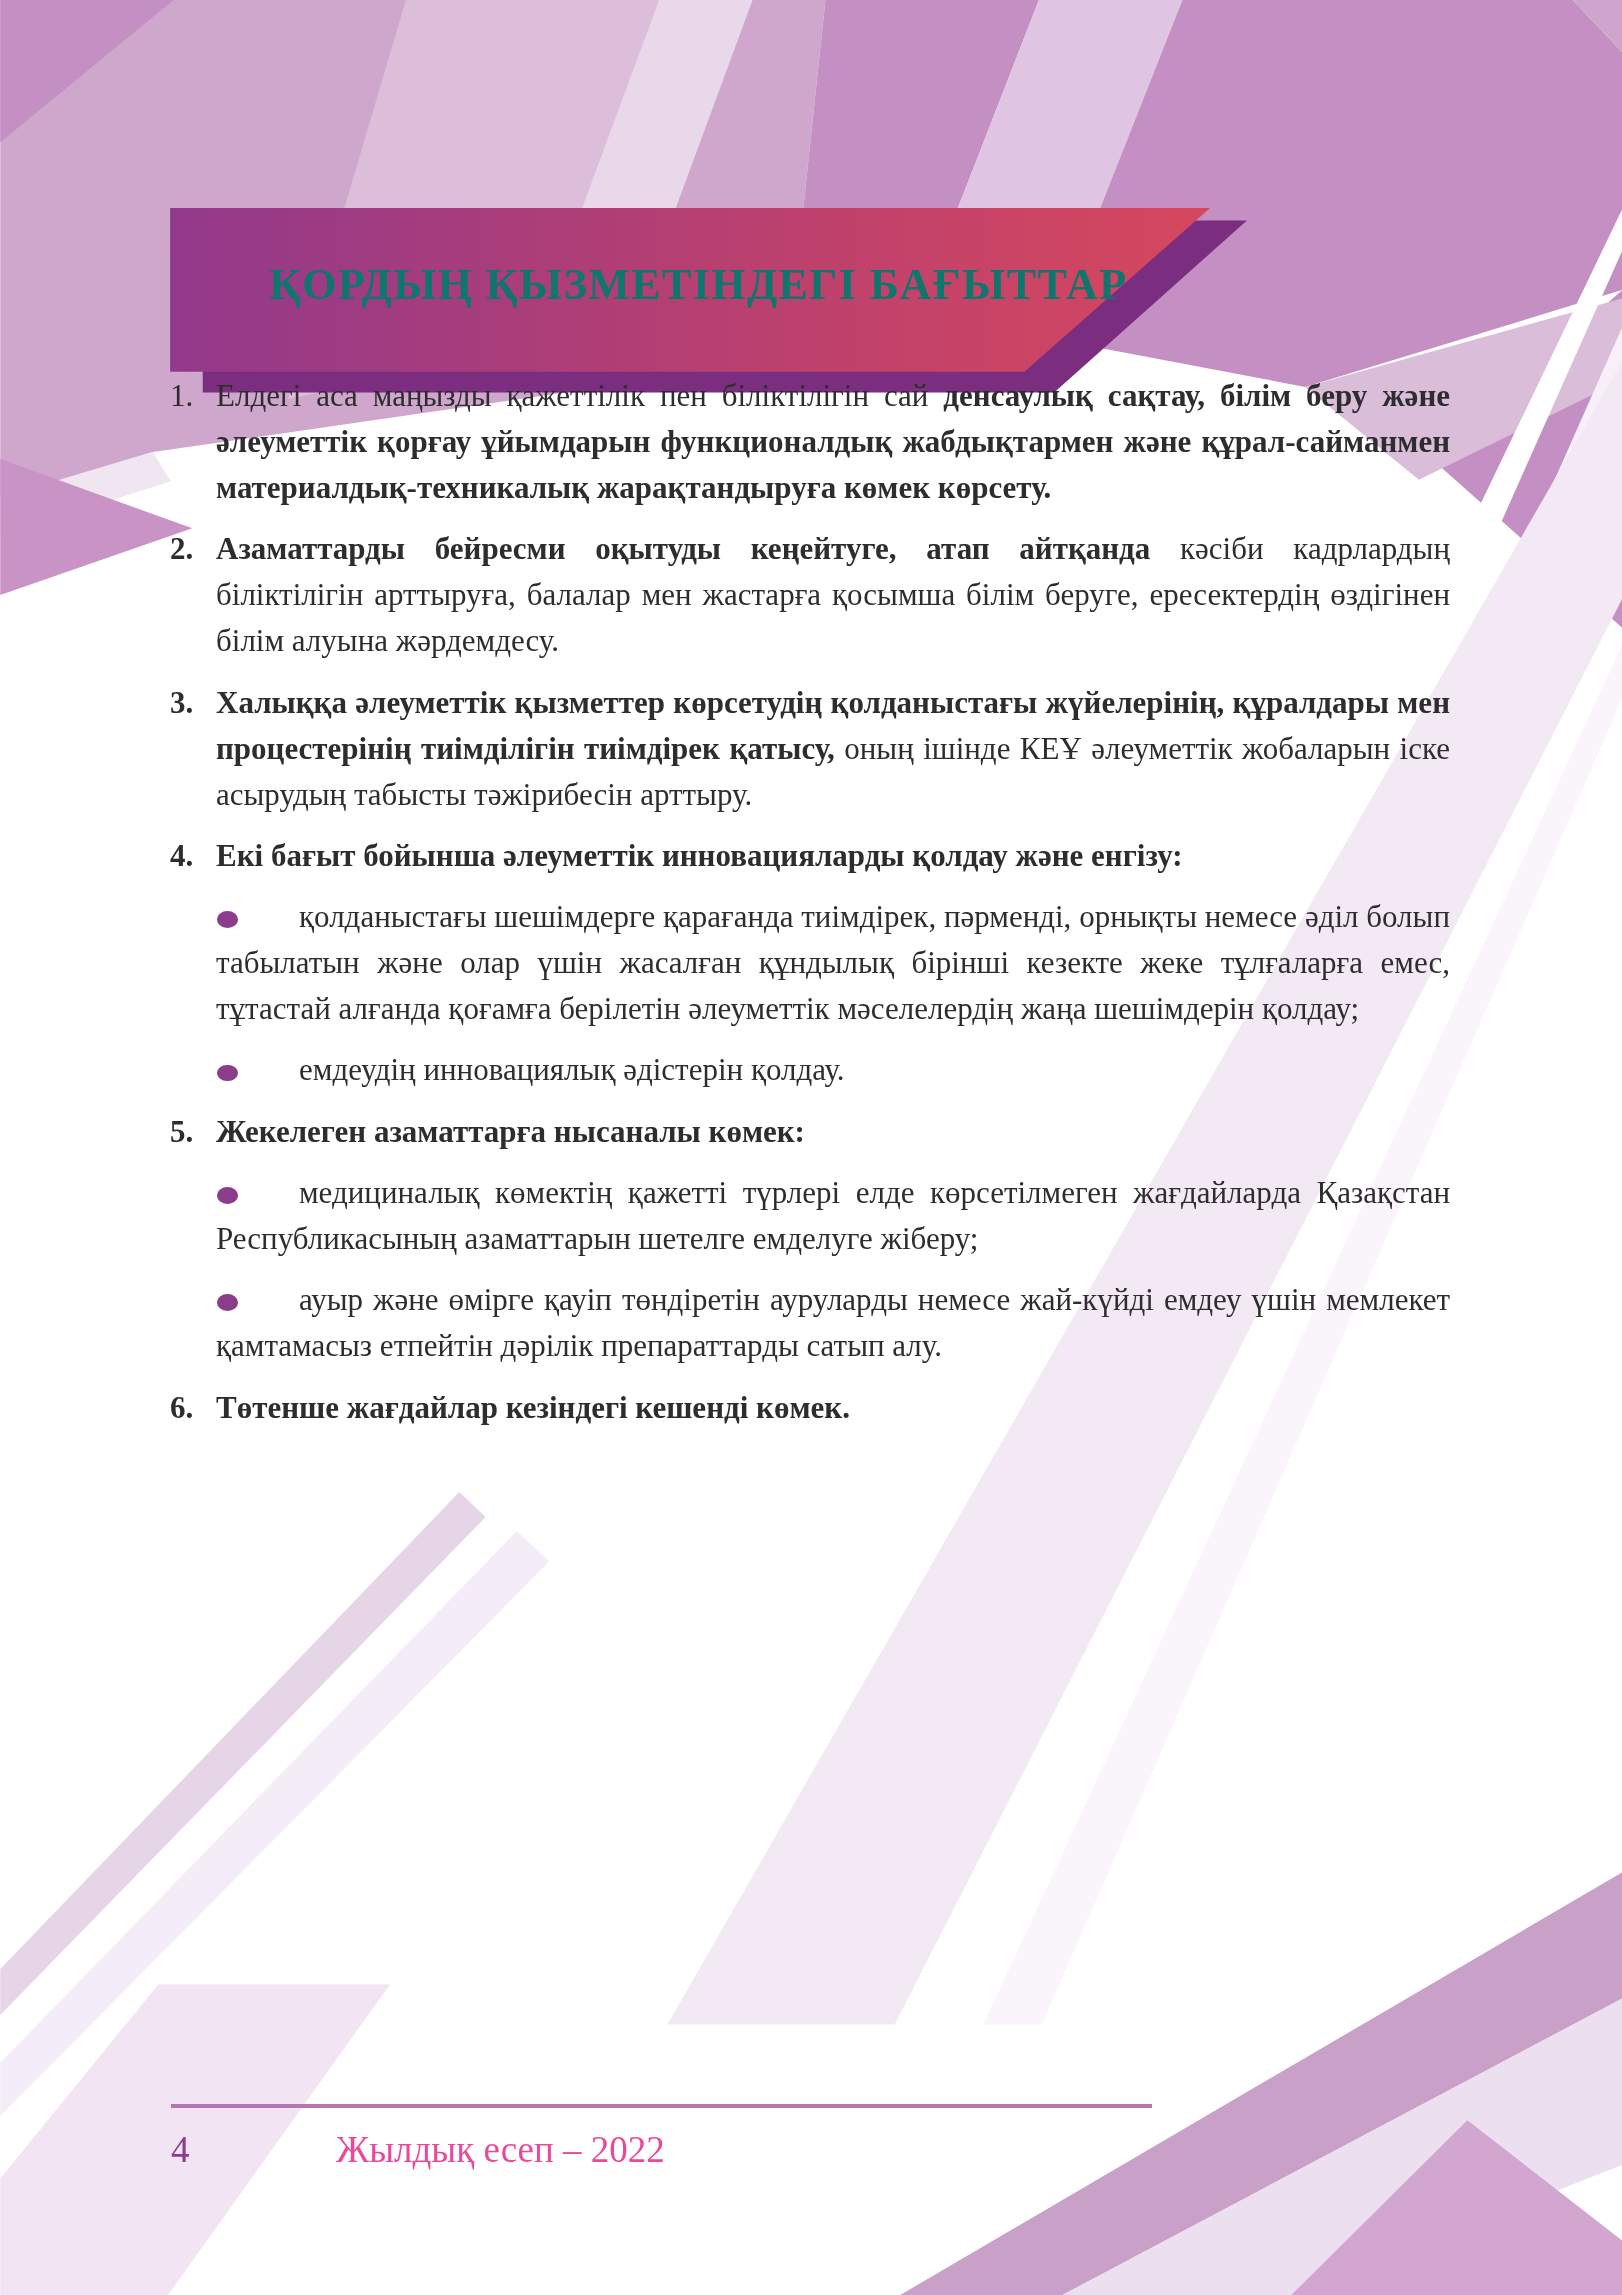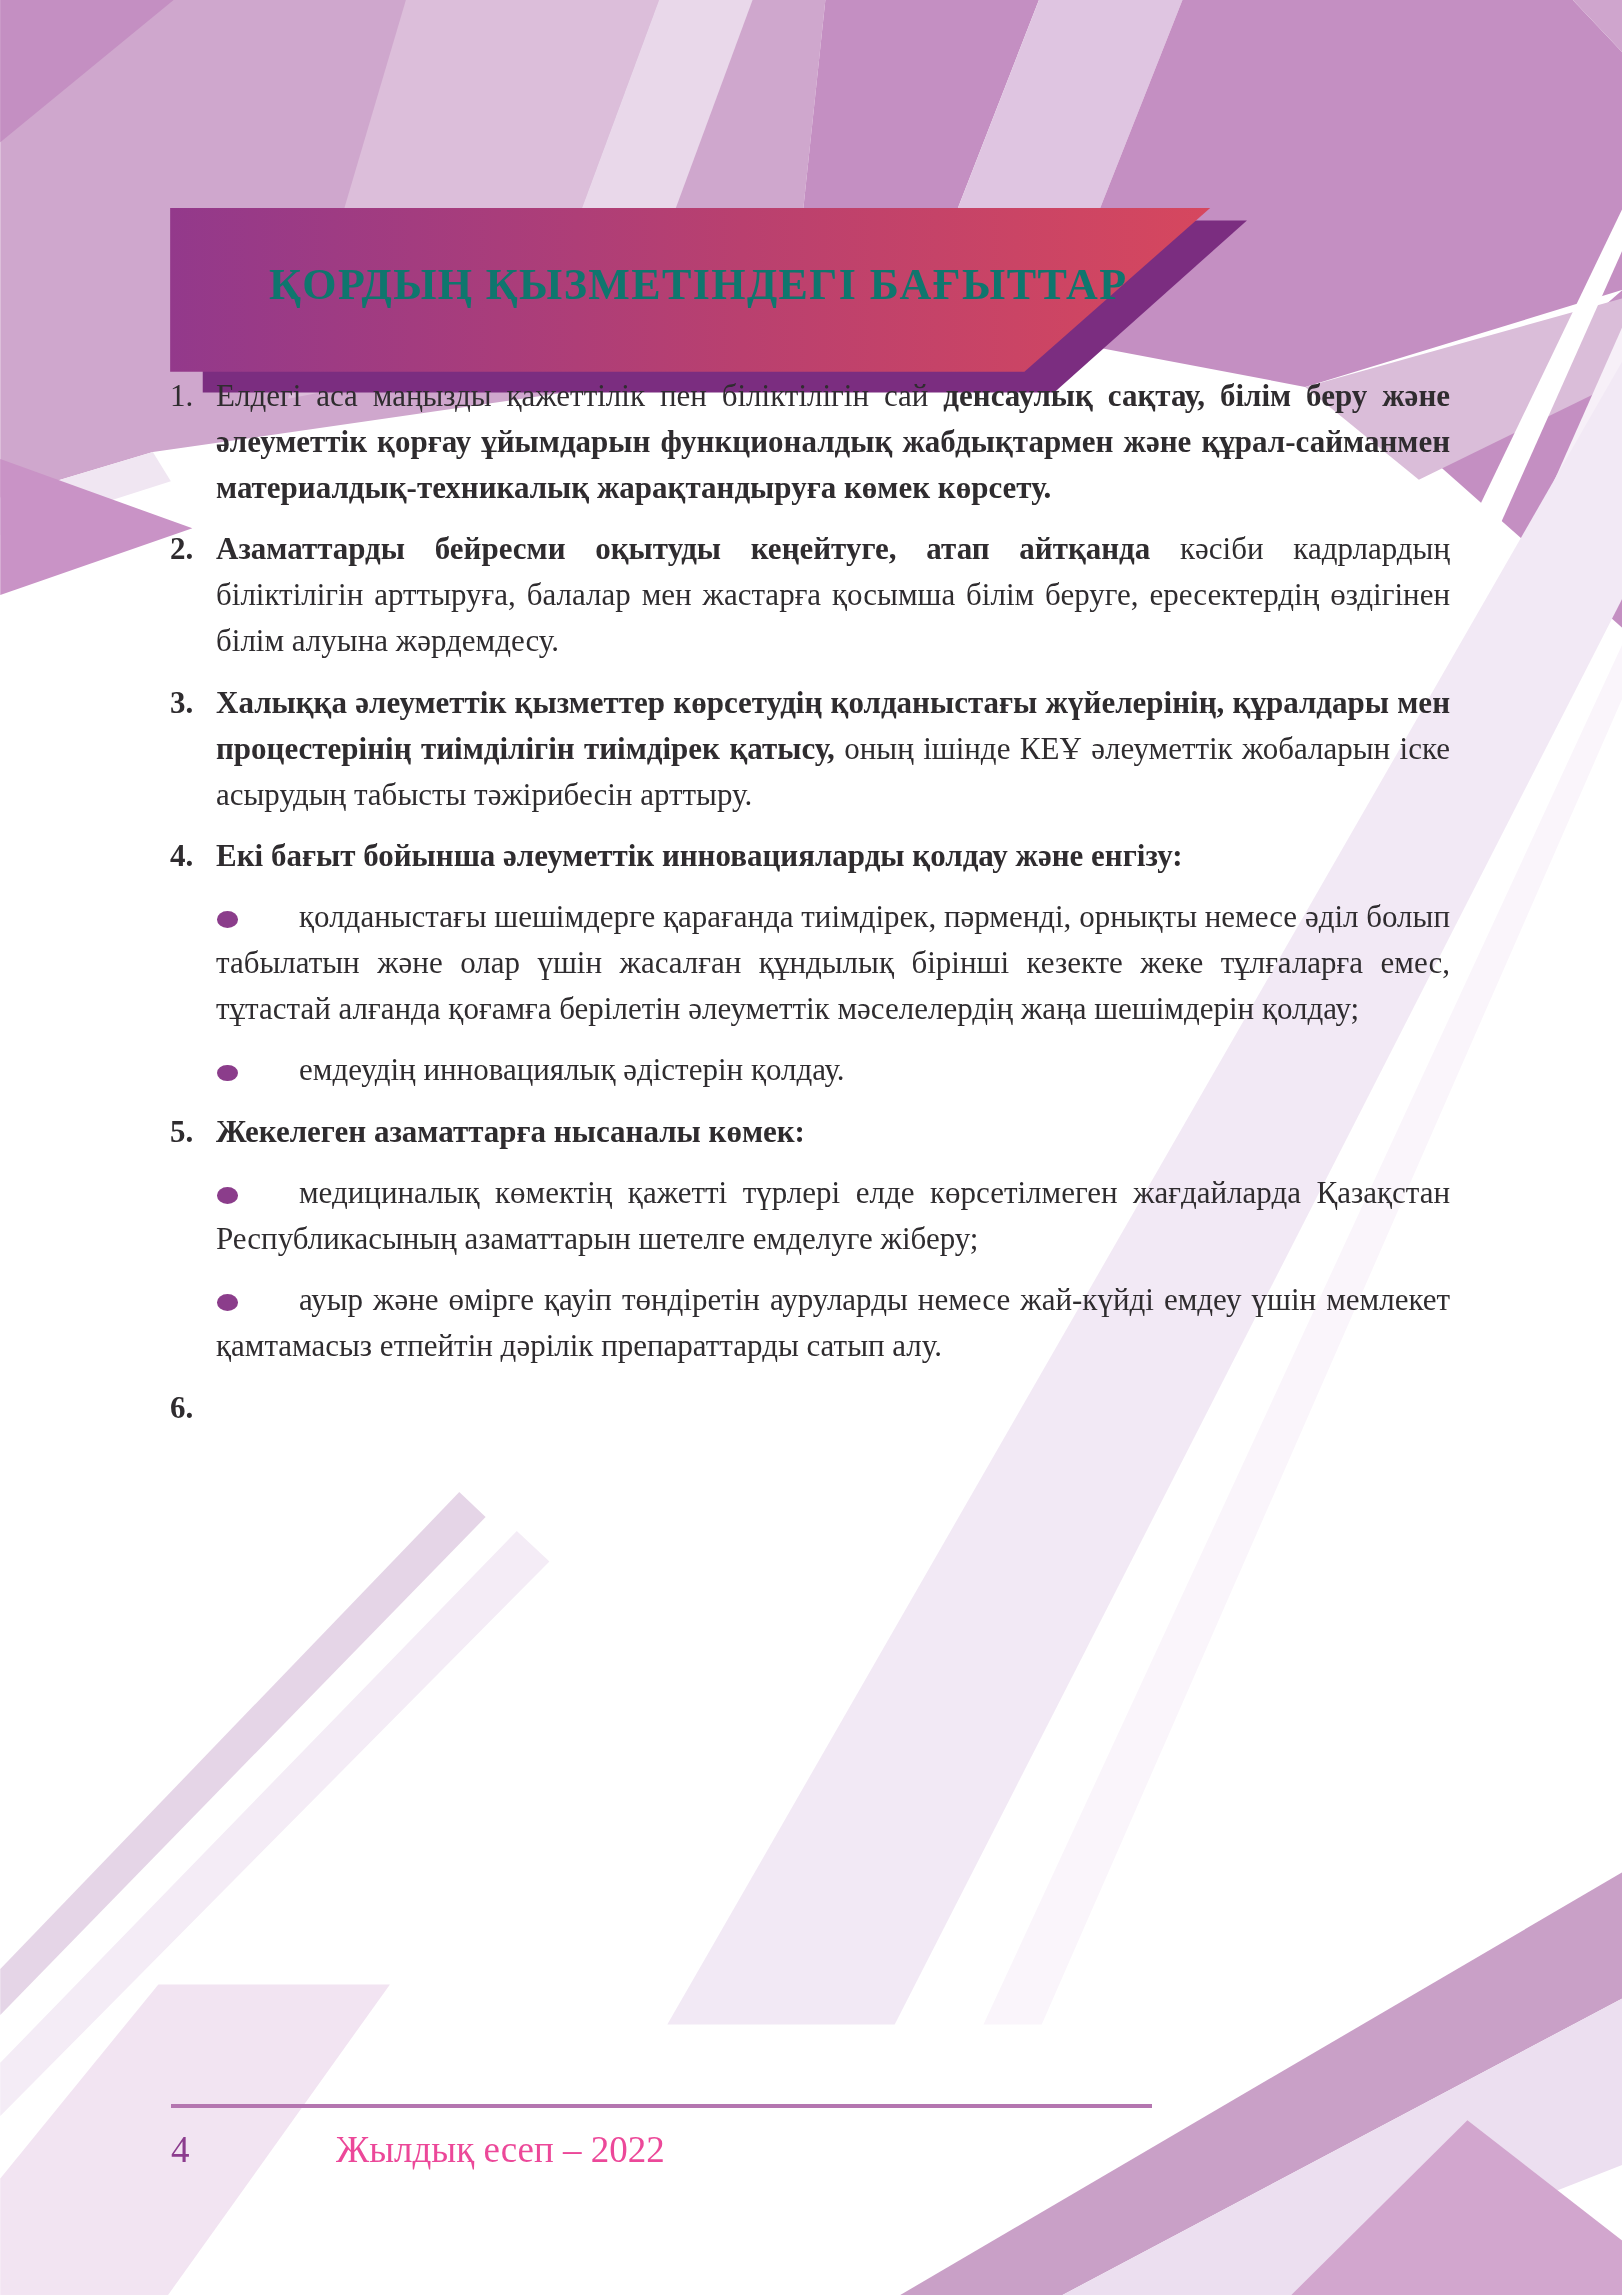--- a/index.html
+++ b/index.html
@@ -82,19 +82,19 @@
 </svg>
 
 <div id="banner-title">ҚОРДЫҢ ҚЫЗМЕТІНДЕГІ БАҒЫТТАР</div>
 
 <div id="content">
     <div class="item"><span class="num">1.</span><span>Елдегі аса маңызды қажеттілік пен біліктілігін сай </span><span class="bold">денсаулық сақтау, білім беру және әлеуметтік қорғау ұйымдарын функционалдық жабдықтармен және құрал-сайманмен материалдық-техникалық жарақтандыруға көмек көрсету.</span></div>
     <div class="item"><span class="num bold">2.</span><span class="bold">Азаматтарды бейресми оқытуды кеңейтуге, атап айтқанда </span><span>кәсіби кадрлардың біліктілігін арттыруға, балалар мен жастарға қосымша білім беруге, ересектердің өздігінен білім алуына жәрдемдесу.</span></div>
     <div class="item"><span class="num bold">3.</span><span class="bold">Халыққа әлеуметтік қызметтер көрсетудің қолданыстағы жүйелерінің, құралда­ры мен процестерінің тиімділігін тиімдірек қатысу,</span><span> оның ішінде КЕҰ әлеуметтік жобаларын іске асырудың табысты тәжірибесін арттыру.</span></div>
     <div class="item"><span class="num bold">4.</span><span class="bold">Екі бағыт бойынша әлеуметтік инновацияларды қолдау және енгізу:</span><p class="bullet"><span class="dot"></span><span>қолданыстағы шешімдерге қарағанда тиімдірек, пәрменді, орнықты немесе әділ болып табылатын және олар үшін жасалған құндылық бірінші кезекте жеке тұл­ғаларға емес, тұтастай алғанда қоғамға берілетін әлеуметтік мәселелердің жаңа шешімдерін қолдау;</span></p><p class="bullet"><span class="dot"></span><span>емдеудің инновациялық әдістерін қолдау.</span></p></div>
     <div class="item"><span class="num bold">5.</span><span class="bold"> Жекелеген азаматтарға нысаналы көмек:</span><p class="bullet"><span class="dot"></span><span>медициналық көмектің қажетті түрлері елде көрсетілмеген жағдайларда Қазақ­стан Республикасының азаматтарын шетелге емделуге жіберу;</span></p><p class="bullet"><span class="dot"></span><span>ауыр және өмірге қауіп төндіретін ауруларды немесе жай-күйді емдеу үшін мем­лекет қамтамасыз етпейтін дәрілік препараттарды сатып алу.</span></p></div>
-    <div class="item"><span class="num bold">6.</span></div>
+    <div class="item"><span class="num bold">6.</span><span class="bold">Төтенше жағдайлар кезіндегі кешенді көмек.</span></div>
   </div>
 
 <div id="footer-rule"></div>
 <div id="footer-pagenum">4</div>
 <div id="footer-title">Жылдық есеп – 2022</div>
 
 
 </body></html>

